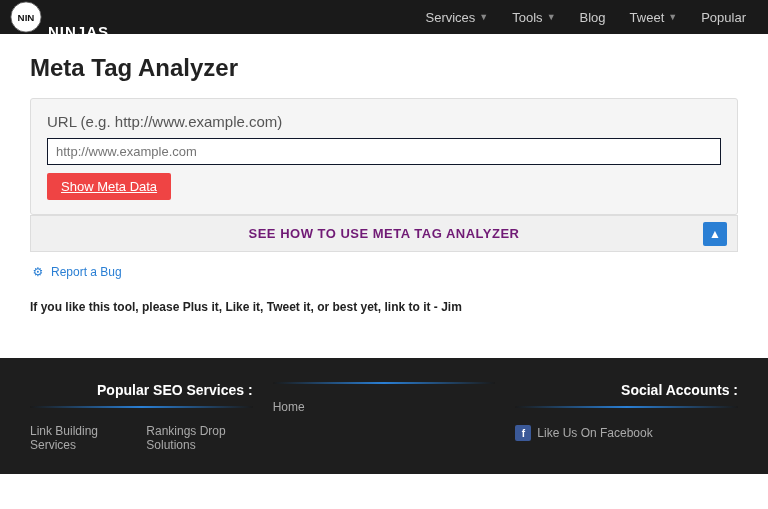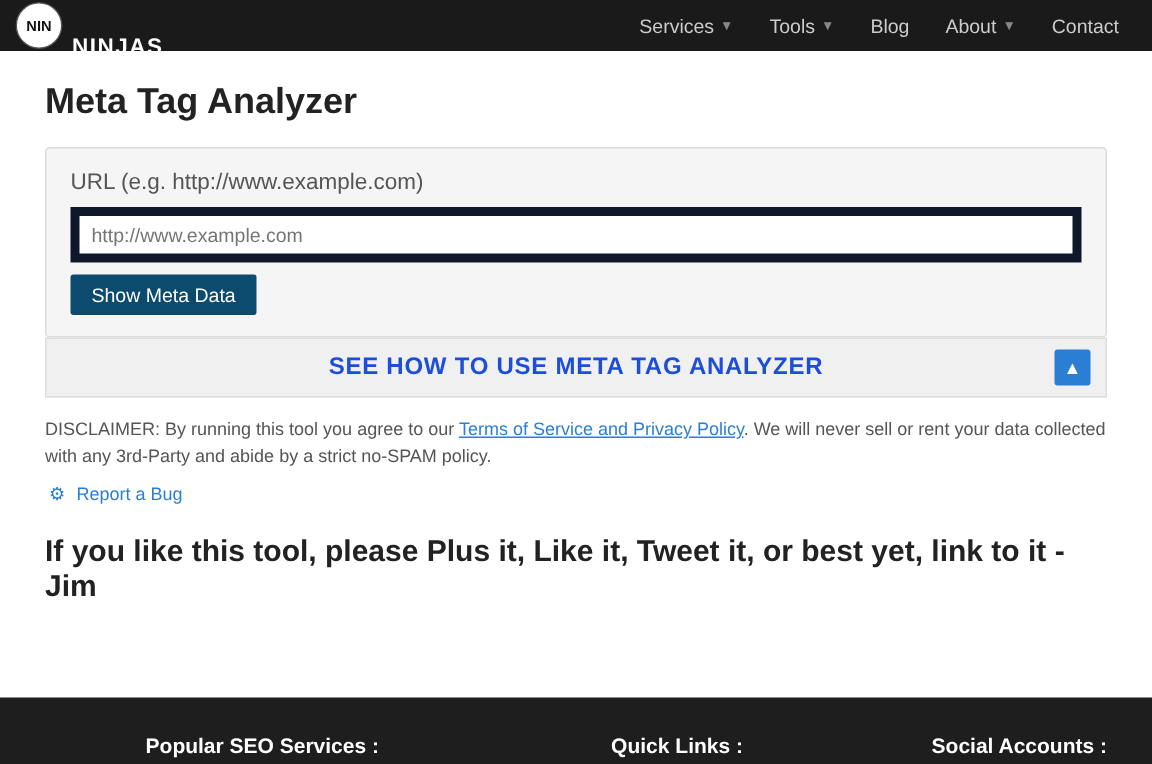--- a/index.html
+++ b/index.html
@@ -58,53 +58,54 @@
       border-radius: 3px;
       padding: 14px 16px 14px 16px;
     }
     .url-label {
       font-size: 15px;
       color: #555;
       margin-bottom: 8px;
     }
     .url-input {
       width: 100%;
-      border: 6px solid #0f172a;
+      border: 1px solid #0f172a;
       padding: 5px 8px;
       font-size: 13px;
       color: #0369a1;
       margin-bottom: 8px;
       outline: none;
     }
     .show-meta-btn {
-      background: #0c4a6e;
+      background: #ef4444;
       color: #fff;
       border: none;
       padding: 6px 14px;
       font-size: 13px;
       cursor: pointer;
       border-radius: 2px;
+      text-decoration: underline;
     }
 
     
     .see-how-bar {
       background: #f0f0f0;
       border: 1px solid #ddd;
       display: flex;
       align-items: center;
       justify-content: center;
       padding: 10px 14px;
       margin-bottom: 12px;
       position: relative;
     }
     .see-how-text {
-      font-size: 16px;
+      font-size: 13px;
       font-weight: bold;
       letter-spacing: 0.5px;
-      color: #1d4ed8;
+      color: #701a75;
       text-transform: uppercase;
     }
     .see-how-icon {
       position: absolute;
       right: 10px;
       background: #2a7fd4;
       color: #fff;
       width: 24px;
       height: 24px;
       display: flex;
@@ -137,24 +138,24 @@
     .bug-icon {
       width: 16px;
       height: 16px;
       display: inline-flex;
       align-items: center;
       justify-content: center;
     }
 
     
     .promo-text {
-      font-size: 20px;
+      font-size: 12px;
       font-weight: bold;
       color: #222;
-      margin-bottom: 48px;
+      margin-bottom: 30px;
     }
 
     
     footer {
       background: #1e1e1e;
       color: #ccc;
       padding: 24px 30px 20px 30px;
     }
     .footer-grid {
       display: grid;
@@ -230,46 +231,43 @@
       <span class="nav-chevron">▼</span>
     </a>
     <a class="nav-link">
       <span>Tools</span>
       <span class="nav-chevron">▼</span>
     </a>
     <a class="nav-link">
       <span>Blog</span>
     </a>
     <a class="nav-link">
-      <span>About</span>
+      <span>Tweet</span>
       <span class="nav-chevron">▼</span>
     </a>
     <a class="nav-link">
-      <span>Contact</span>
+      <span>Popular</span>
     </a>
   </div>
 </nav>
 
 <div class="main-content">
   <h1 class="page-title">Meta Tag Analyzer</h1>
 
   <div class="url-box">
     <div class="url-label">URL (e.g. http://www.example.com)</div>
     <input class="url-input" type="text" placeholder="http://www.example.com" style="">
     <button class="show-meta-btn">Show Meta Data</button>
   </div>
 
   <div class="see-how-bar">
     <span class="see-how-text">SEE HOW TO USE META TAG ANALYZER</span>
     <div class="see-how-icon">▲</div>
   </div>
 
-  <p class="disclaimer">
-    <span>DISCLAIMER: By running this tool you agree to our </span><a href="#">Terms of Service and Privacy Policy</a><span>. We will never sell or rent your data collected with any 3rd-Party and abide by a strict no-SPAM policy.</span>
-  </p>
   <a href="#" class="report-bug">
     <span class="bug-icon">⚙</span>
     <span>Report a Bug</span>
   </a>
 
   <p class="promo-text">If you like this tool, please Plus it, Like it, Tweet it, or best yet, link to it - Jim</p>
 </div>
 
 <footer>
   <div class="footer-grid">
@@ -283,21 +281,20 @@
 
         </div>
         <div>
           <a class="footer-link" href="#">Rankings Drop Solutions</a>
 
         </div>
       </div>
     </div>
 
     <div>
-      <div class="footer-section-title">Quick Links :</div>
       <div class="footer-divider"></div>
       <a class="footer-link-single" href="#">Home</a>
 
     </div>
 
     <div>
       <div class="footer-section-title">Social Accounts :</div>
       <div class="footer-divider"></div>
       <a class="social-link" href="#">
         <span class="social-icon" style="background:#3b5998;color:#fff;border-radius:2px;width:16px;height:16px;font-size:10px;display:flex;align-items:center;justify-content:center;font-weight:bold;">f</span>

